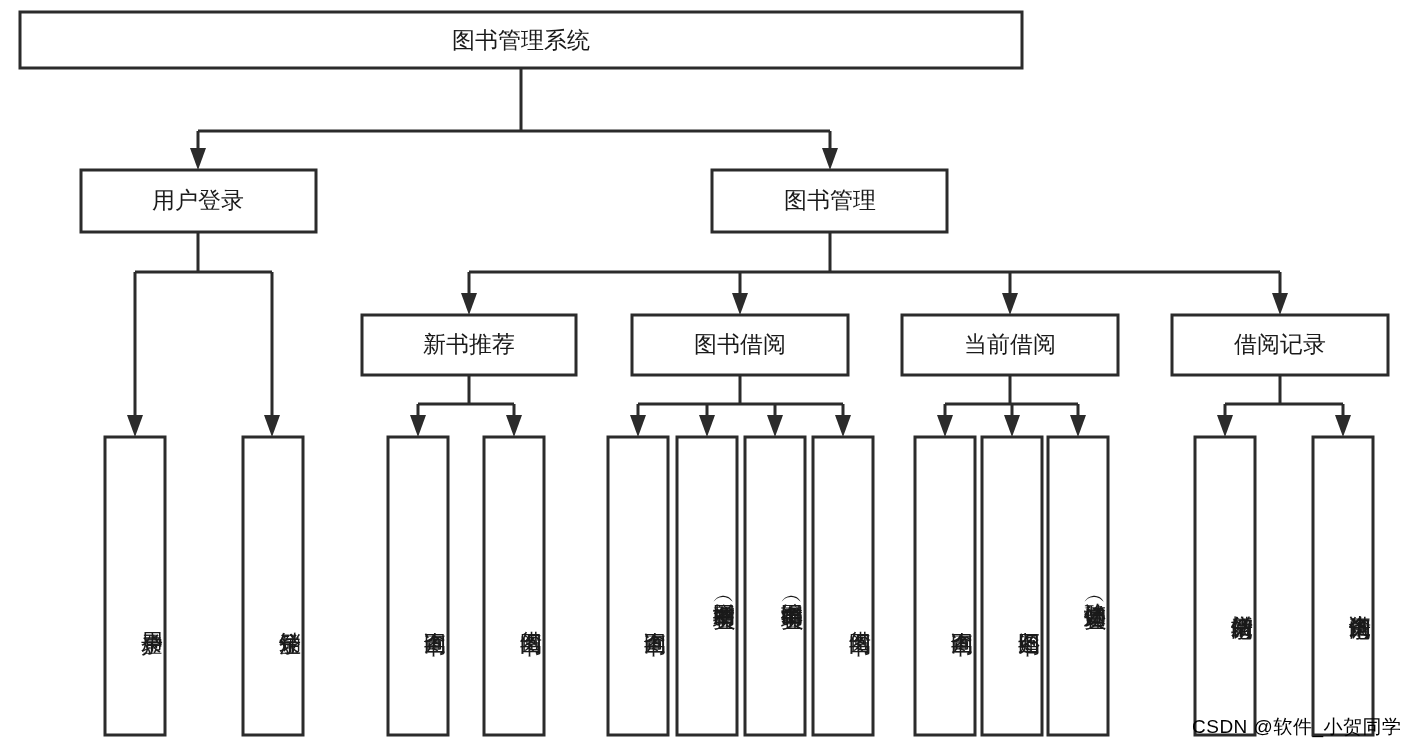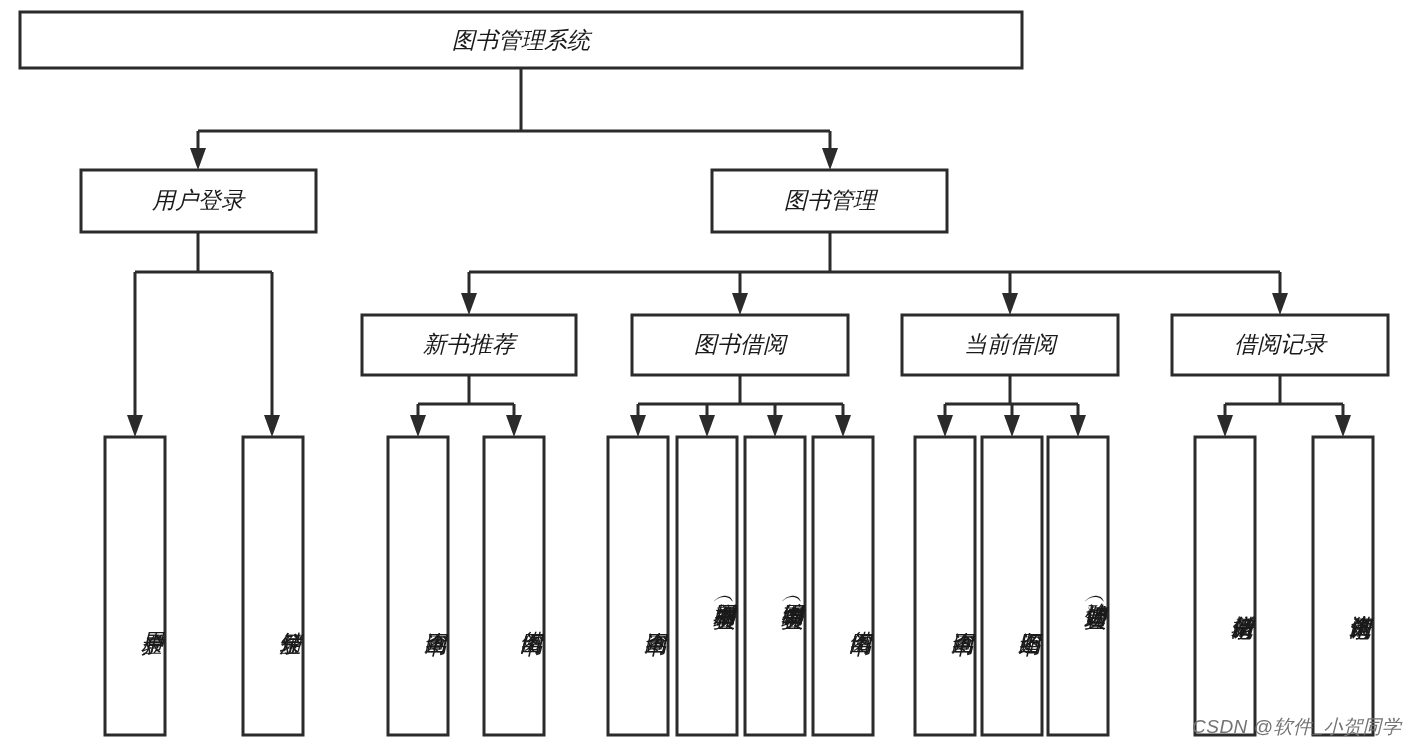--- a/index.html
+++ b/index.html
@@ -11,21 +11,20 @@
     width: 1405px;
     height: 747px;
     font-family: "Liberation Sans", "DejaVu Sans", sans-serif;
     overflow: hidden;
     position: relative;
   }
   #diagram-root {
     position: relative;
     width: 1405px;
     height: 747px;
-    font-style: italic;
   }
   svg#diagram-svg {
     position: absolute;
     left: 0;
     top: 0;
     width: 1405px;
     height: 747px;
     display: block;
   }
   .node-box {
@@ -62,21 +61,21 @@
     letter-spacing: 1px;
     display: flex;
     align-items: flex-start;
     justify-content: center;
     pointer-events: none;
   }
   .watermark {
     position: absolute;
     font-family: "Liberation Sans", "DejaVu Sans", sans-serif;
     font-size: 19px;
-    color: #737373;
+    color: #000000;
     white-space: nowrap;
     letter-spacing: 0.5px;
   }
 </style>
 </head>
 <body>
 
 <div id="diagram-root">
 
   <svg id="diagram-svg" viewBox="0 0 1405 747">

